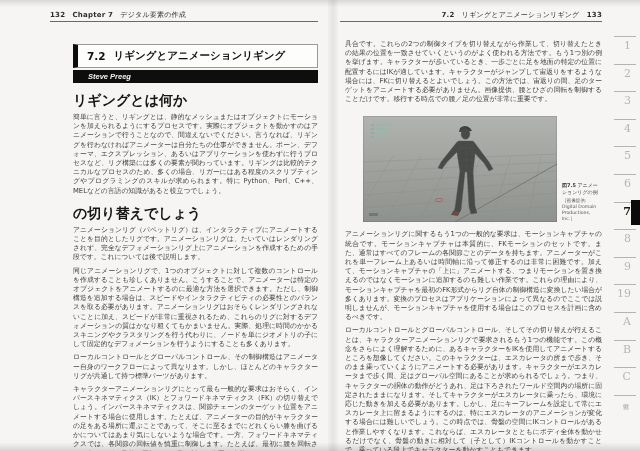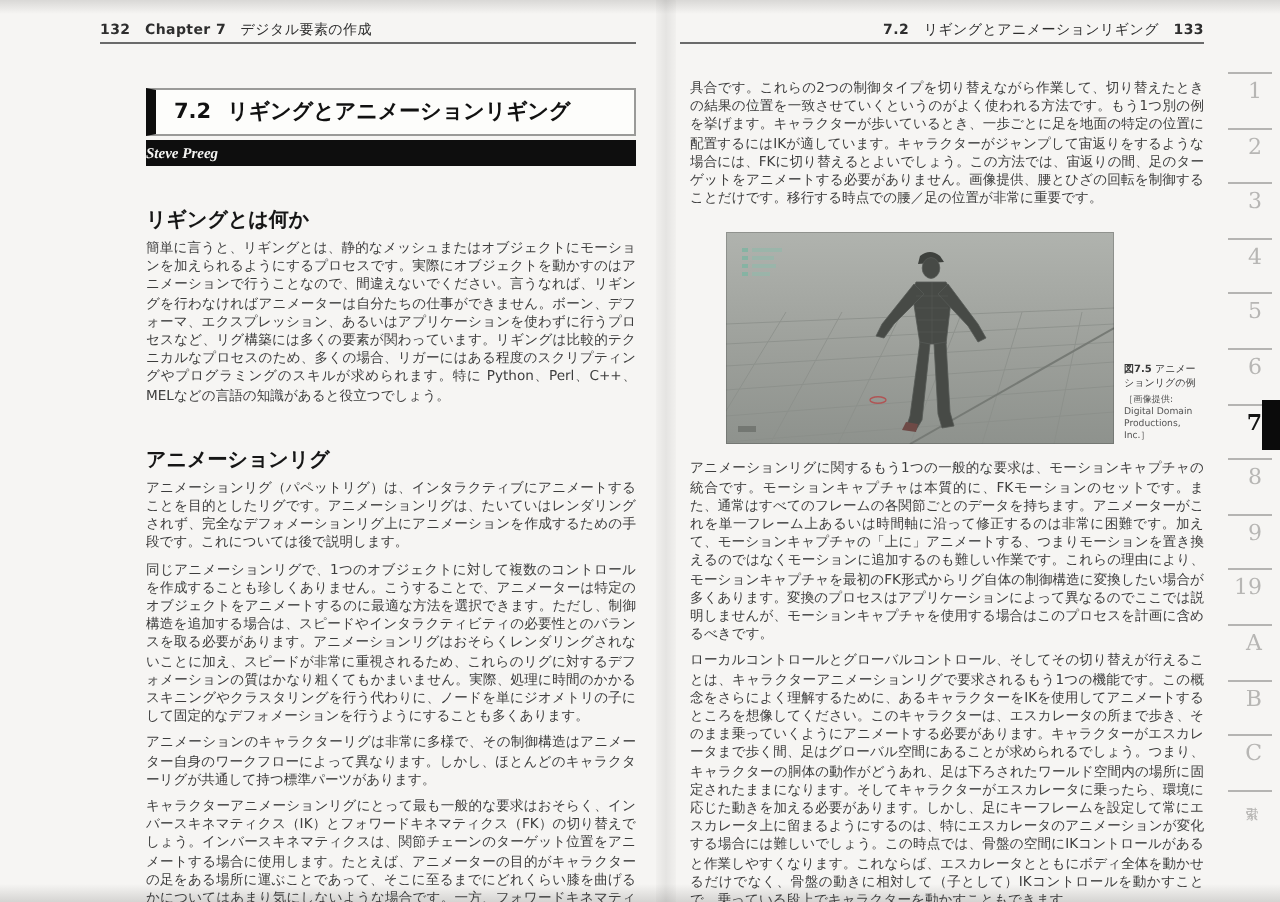--- a/index.html
+++ b/index.html
@@ -20,23 +20,23 @@
   .hdr-right{left:340px;width:262px;text-align:right;}
   .hdr-rule{position:absolute;top:21px;height:1px;background:#6a6a6a;}
   .rule-left{left:50px;width:268px;}
   .rule-right{left:340px;width:262px;}
   
   .colL{position:absolute;left:73px;top:44px;width:245px;}
   .sec-box{border:1px solid #9a9a98;border-left:5px solid #0d0d0d;background:#fdfdfb;
     height:22px;display:flex;align-items:center;gap:8px;padding-left:9px;
     font-size:10.5px;font-weight:bold;color:#111;}
   .author-bar{margin-top:2px;background:#0e0e0e;color:#f4f4f2;height:13px;
-    display:flex;align-items:center;
-    font-family:Liberation Serif, serif;font-style:italic;font-weight:bold;font-size:7.5px;}
-  .h-sub{font-size:10px;font-weight:bold;color:#161616;margin:20px 0 3px 0;}
+    display:flex;align-items:center;padding-left:15px;
+    font-family:Liberation Sans, sans-serif;font-style:italic;font-weight:bold;font-size:7.5px;}
+  .h-sub{font-size:14px;font-weight:bold;color:#161616;margin:9px 0 3px 0;}
   .colL p,.colR p{font-size:6.8px;line-height:9.2px;margin:0 0 4px 0;text-align:justify;color:#3d3d3d;}
   
   .colR{position:absolute;left:345px;top:40px;width:257px;}
   .figure{display:flex;align-items:flex-end;margin:12px 0 8px 0;}
   .vp-wrap{margin-left:18px;position:relative;width:194px;height:106px;flex:0 0 auto;}
   .vp-wrap svg{display:block;}
   .fig-caption{flex:1;padding-left:5px;font-size:5px;line-height:7px;color:#3a3a3a;}
   .fig-caption .lbl{font-weight:bold;}
   .fig-credit{margin-top:2px;font-size:4.6px;line-height:6.2px;color:#555;}
   
@@ -74,24 +74,24 @@
   <div class="colL">
     <div class="sec-box">
       <span>7.2</span>
       <span>リギングとアニメーションリギング</span>
     </div>
     <div class="author-bar">
       <span>Steve Preeg</span>
     </div>
     <div class="h-sub">リギングとは何か</div>
     <p>簡単に言うと、リギングとは、静的なメッシュまたはオブジェクトにモーションを加えられるようにするプロセスです。実際にオブジェクトを動かすのはアニメーションで行うことなので、間違えないでください。言うなれば、リギングを行わなければアニメーターは自分たちの仕事ができません。ボーン、デフォーマ、エクスプレッション、あるいはアプリケーションを使わずに行うプロセスなど、リグ構築には多くの要素が関わっています。リギングは比較的テクニカルなプロセスのため、多くの場合、リガーにはある程度のスクリプティングやプログラミングのスキルが求められます。特に Python、Perl、C++、MELなどの言語の知識があると役立つでしょう。</p>
-    <div class="h-sub">アニメーションリグ</div>
+    <div class="h-sub">の切り替えでしょう</div>
     <p>アニメーションリグ（パペットリグ）は、インタラクティブにアニメートすることを目的としたリグです。アニメーションリグは、たいていはレンダリングされず、完全なデフォメーションリグ上にアニメーションを作成するための手段です。これについては後で説明します。</p>
     <p>同じアニメーションリグで、1つのオブジェクトに対して複数のコントロールを作成することも珍しくありません。こうすることで、アニメーターは特定のオブジェクトをアニメートするのに最適な方法を選択できます。ただし、制御構造を追加する場合は、スピードやインタラクティビティの必要性とのバランスを取る必要があります。アニメーションリグはおそらくレンダリングされないことに加え、スピードが非常に重視されるため、これらのリグに対するデフォメーションの質はかなり粗くてもかまいません。実際、処理に時間のかかるスキニングやクラスタリングを行う代わりに、ノードを単にジオメトリの子にして固定的なデフォメーションを行うようにすることも多くあります。</p>
-    <p>アニメーションのキャラクターリグは非常に多様で、その制御構造はアニメーター自身のワークフローによって異なります。しかし、ほとんどのキャラクターリグが共通して持つ標準パーツがあります。</p>
+    <p>ローカルコントロールとグローバルコントロール、その制御構造はアニメーター自身のワークフローによって異なります。しかし、ほとんどのキャラクターリグが共通して持つ標準パーツがあります。</p>
     <p>キャラクターアニメーションリグにとって最も一般的な要求はおそらく、インバースキネマティクス（IK）とフォワードキネマティクス（FK）の切り替えでしょう。インバースキネマティクスは、関節チェーンのターゲット位置をアニメートする場合に使用します。たとえば、アニメーターの目的がキャラクターの足をある場所に運ぶことであって、そこに至るまでにどれくらい膝を曲げるかについてはあまり気にしないような場合です。一方、フォワードキネマティクスでは、各関節の回転値を慎重に制御します。たとえば、最初に腰を回転させ、次にひざと足首を回転させて足を新しい位置に移動させる、といった</p>
   </div>
 
   <div class="colR">
     <p>具合です。これらの2つの制御タイプを切り替えながら作業して、切り替えたときの結果の位置を一致させていくというのがよく使われる方法です。もう1つ別の例を挙げます。キャラクターが歩いているとき、一歩ごとに足を地面の特定の位置に配置するにはIKが適しています。キャラクターがジャンプして宙返りをするような場合には、FKに切り替えるとよいでしょう。この方法では、宙返りの間、足のターゲットをアニメートする必要がありません。画像提供、腰とひざの回転を制御することだけです。移行する時点での腰／足の位置が非常に重要です。</p>
 
     <div class="figure">
       <div class="vp-wrap">
         <svg width="194" height="106" viewBox="0 0 194 106">
           <defs>

